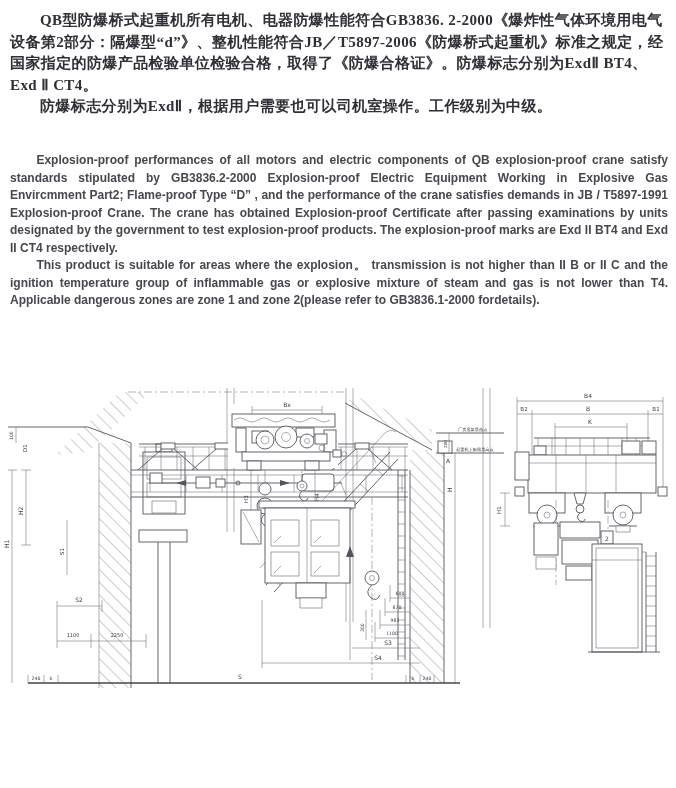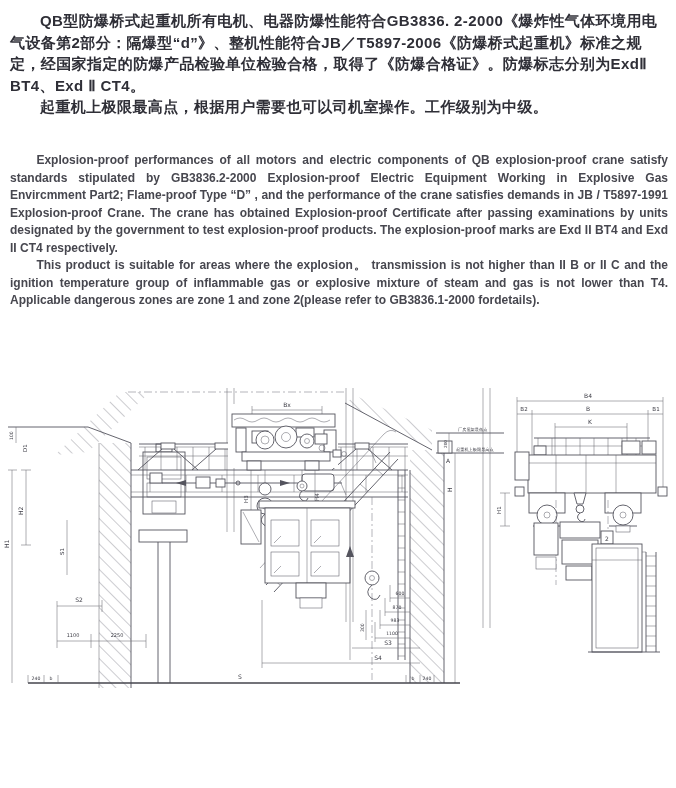--- a/index.html
+++ b/index.html
@@ -1,20 +1,20 @@
 <!DOCTYPE html>
 <html><head>
 <meta charset="utf-8">
 <style>
   html,body{margin:0;padding:0;background:#e8e8e8;}
   .page{position:relative;width:676px;height:788px;background:#ffffff;overflow:hidden;
         font-family:"Liberation Sans",sans-serif;color:#2e2e36;margin:0 auto;}
   .cn-block{position:absolute;top:10px;left:10px;right:8px;}
   .cn-block p{margin:0;text-indent:2em;font-size:15px;line-height:21.5px;
-              letter-spacing:.4px;color:#2f2f37;font-weight:600;}
+              letter-spacing:.4px;color:#2f2f37;font-weight:600;font-family:Liberation Serif, serif;}
   .en-block{position:absolute;top:152px;left:10px;right:8px;font-weight:bold;}
   .en-block p{margin:0;text-indent:2.2em;font-size:12px;line-height:17.5px;
               text-align:justify;color:#47474f;}
   .drawing{position:absolute;top:383px;left:0;width:676px;height:340px;}
   .note-block{position:absolute;top:732px;left:28px;width:648px;text-align:center;
               font-family:"Liberation Serif",serif;color:#3a3a46;}
   .note-cn{font-size:13.5px;line-height:20px;}
   .note-en{font-size:12.5px;line-height:20px;}
   
   .ln{fill:none;stroke:#54545e;stroke-width:.9;}
@@ -28,21 +28,21 @@
   .t5{font-size:5px;}.t45{font-size:4.6px;}.t42{font-size:4.2px;}
   .mid{text-anchor:middle;}
 </style>
 </head>
 <body>
 
 <div class="page">
 
   <div class="cn-block">
     <p>QB型防爆桥式起重机所有电机、电器防爆性能符合GB3836. 2-2000《爆炸性气体环境用电气设备第2部分：隔爆型“d”》、整机性能符合JB／T5897-2006《防爆桥式起重机》标准之规定，经国家指定的防爆产品检验单位检验合格，取得了《防爆合格证》。防爆标志分别为ExdⅡ BT4、Exd Ⅱ CT4。</p>
-    <p>起重机上极限最高点，根据用户需要也可以司机室操作。工作级别为中级。</p>
+    <p>防爆标志分别为ExdⅡ，根据用户需要也可以司机室操作。工作级别为中级。</p>
   </div>
 
   <div class="en-block">
     <p>Explosion-proof performances of all motors and electric components of QB explosion-proof crane satisfy standards stipulated by GB3836.2-2000 Explosion-proof Electric Equipment Working in Explosive Gas Envircmment Part2; Flame-proof Type “D” , and the performance of the crane satisfies demands in JB / T5897-1991 Explosion-proof Crane.  The crane has obtained Explosion-proof Certificate after passing examinations by units designated by the government to test explosion-proof products.  The explosion-proof marks are Exd II BT4 and Exd II CT4 respectively.</p>
     <p>This product is suitable for areas where the explosion。 transmission is not higher than II B or II C and the ignition temperature group of inflammable gas or explosive mixture of steam and gas is not lower than T4.  Applicable dangerous zones are zone 1 and zone 2(please refer to GB3836.1-2000 fordetails).</p>
   </div>
 
   <svg class="drawing" viewBox="0 383 676 340">
     <defs>
       <pattern id="hp" width="9" height="9" patternUnits="userSpaceOnUse" patternTransform="rotate(-45)">

